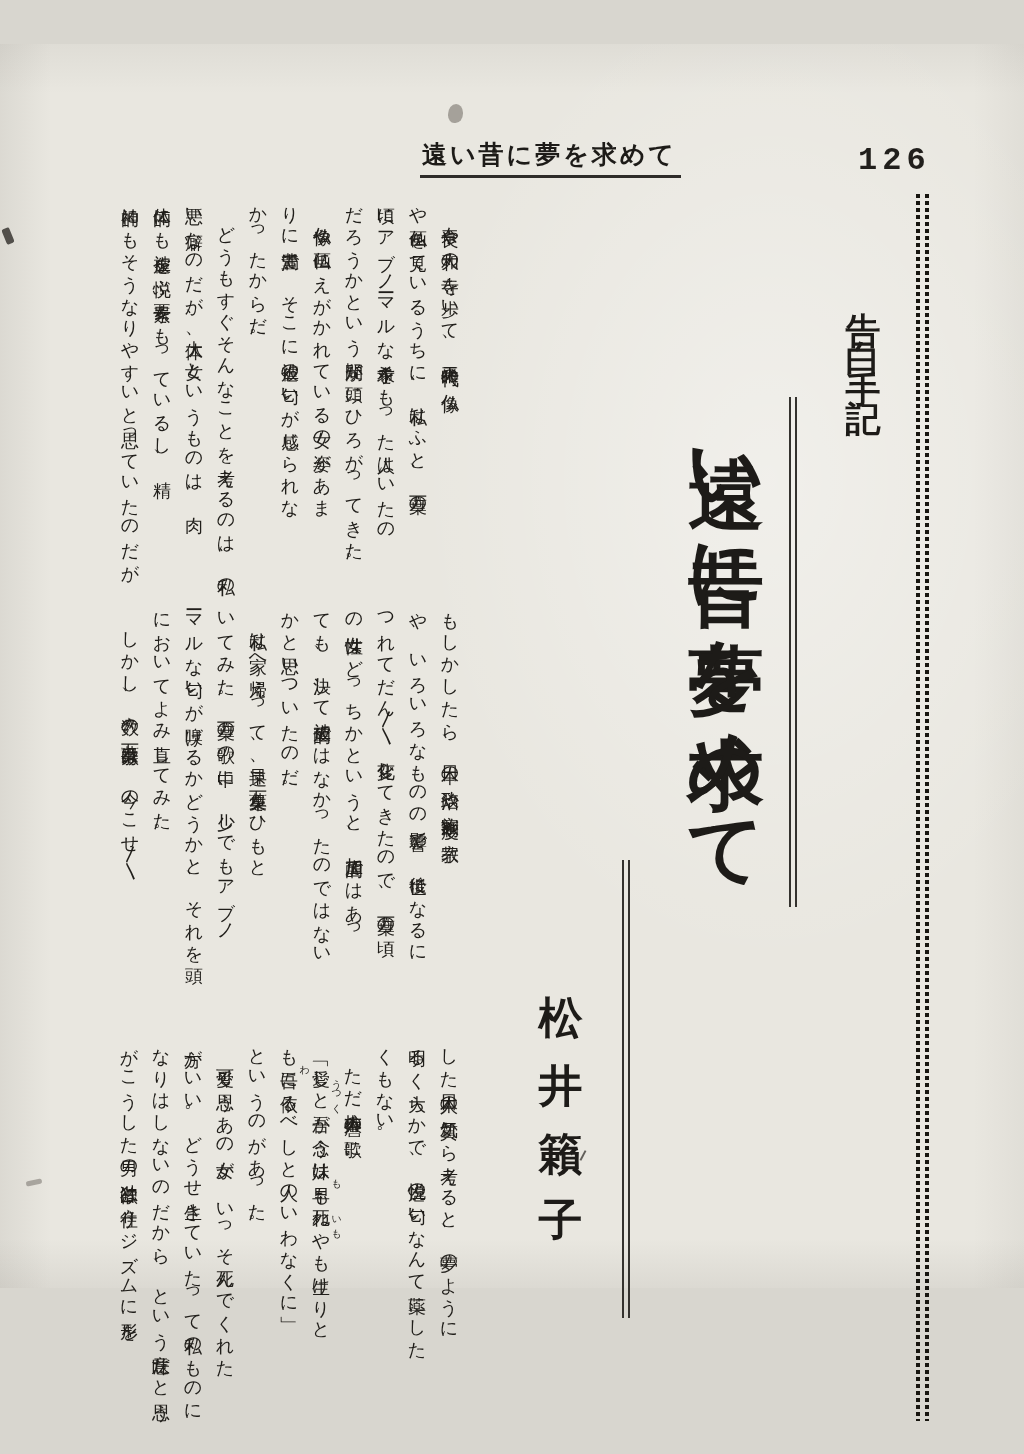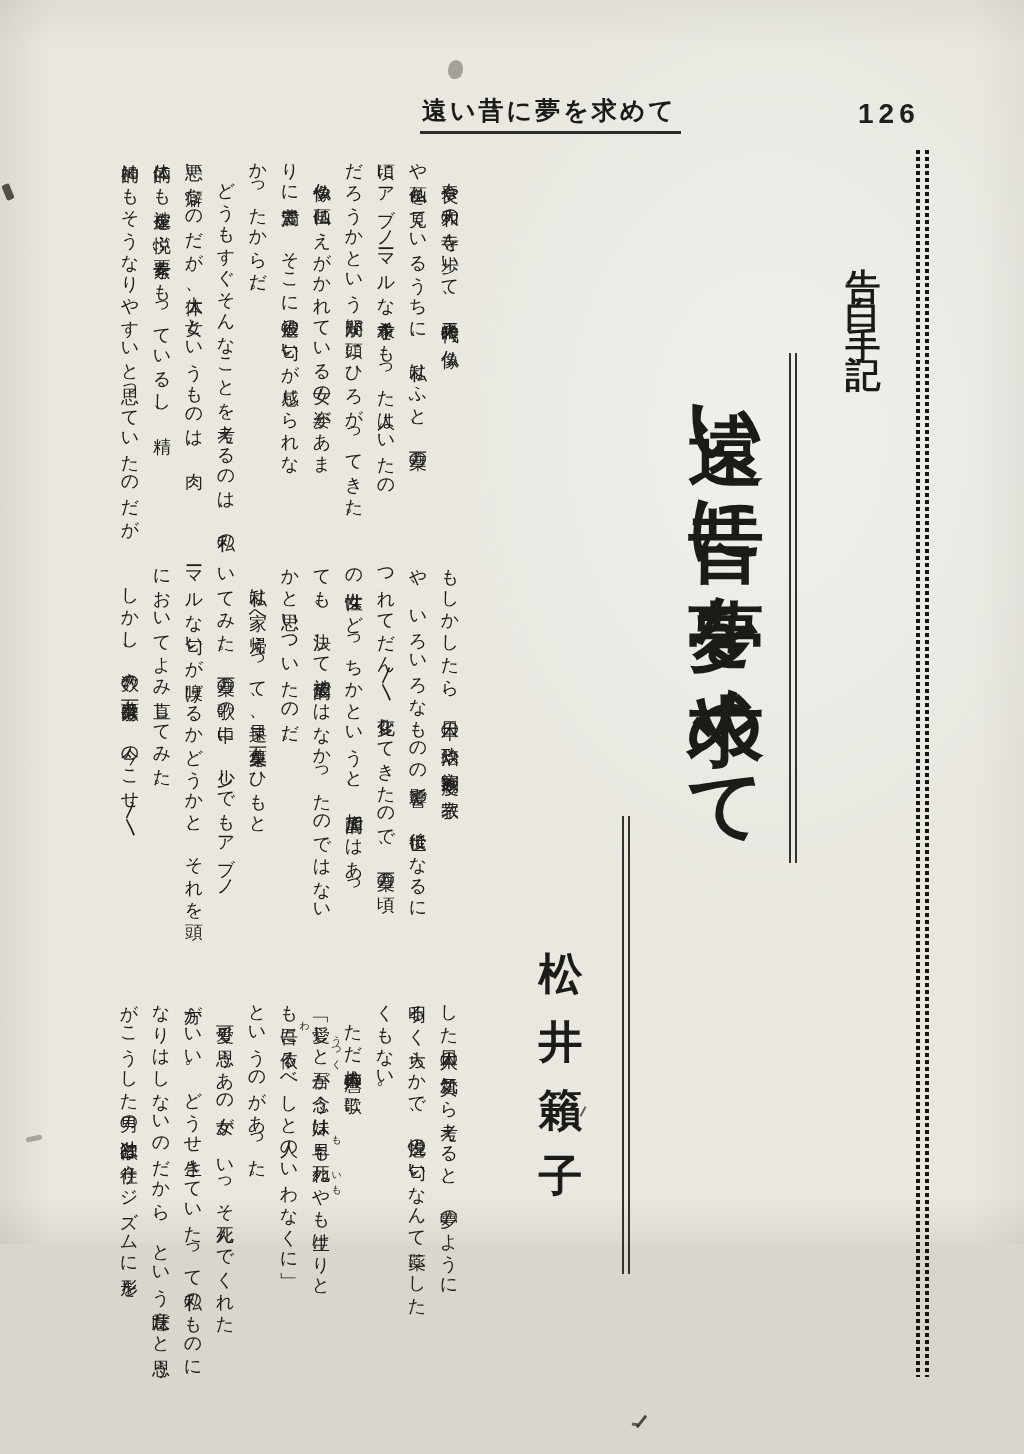--- a/index.html
+++ b/index.html
@@ -15,33 +15,34 @@
   .page{
     position:relative;width:1024px;height:1244px;
     color:var(--ink);
     background:
       radial-gradient(circle at 1014px 1448px, rgba(12,10,8,.96) 0 16px, rgba(12,10,8,.55) 24px, rgba(12,10,8,0) 40px),
       radial-gradient(ellipse 90px 18px at 350px 1456px, rgba(70,64,58,.28) 0 40%, rgba(70,64,58,0) 75%),
       radial-gradient(ellipse 500px 700px at 75% 35%, rgba(255,255,255,.35), rgba(255,255,255,0) 70%),
       linear-gradient(to right, rgba(60,55,48,.08), rgba(60,55,48,0) 5%, rgba(60,55,48,0) 95%, rgba(60,55,48,.05)),
       linear-gradient(to bottom, rgba(60,55,48,.06), rgba(60,55,48,0) 4%, rgba(60,55,48,0) 96%, rgba(60,55,48,.08)),
       var(--paper);
+    margin-top: 44px;
   }
   
   .running-title{
     position:absolute;left:420px;top:94px;
     font-size:25px;font-weight:600;letter-spacing:3px;
     padding:0 4px 4px 2px;
     border-bottom:3px solid #2e2c29;
     white-space:nowrap;
   }
   .page-number{
     position:absolute;left:858px;top:98px;
-    font-family:Liberation Sans, sans-serif;
-    font-size:28px;font-weight:700;letter-spacing:5px;color:#211f1c;
+    font-family:Liberation Mono, monospace;
+    font-size:32px;font-weight:700;letter-spacing:5px;color:#211f1c;
   }
   
   .dotted-border{
     position:absolute;left:916px;top:150px;width:14px;height:1227px;
     background-image:
       repeating-linear-gradient(to bottom,#17150f 0 4px,rgba(0,0,0,0) 4px 7px),
       repeating-linear-gradient(to bottom,#17150f 0 4px,rgba(0,0,0,0) 4px 7px);
     background-size:4px 100%,4px 100%;
     background-position:0 0,9px 0;
     background-repeat:no-repeat;

